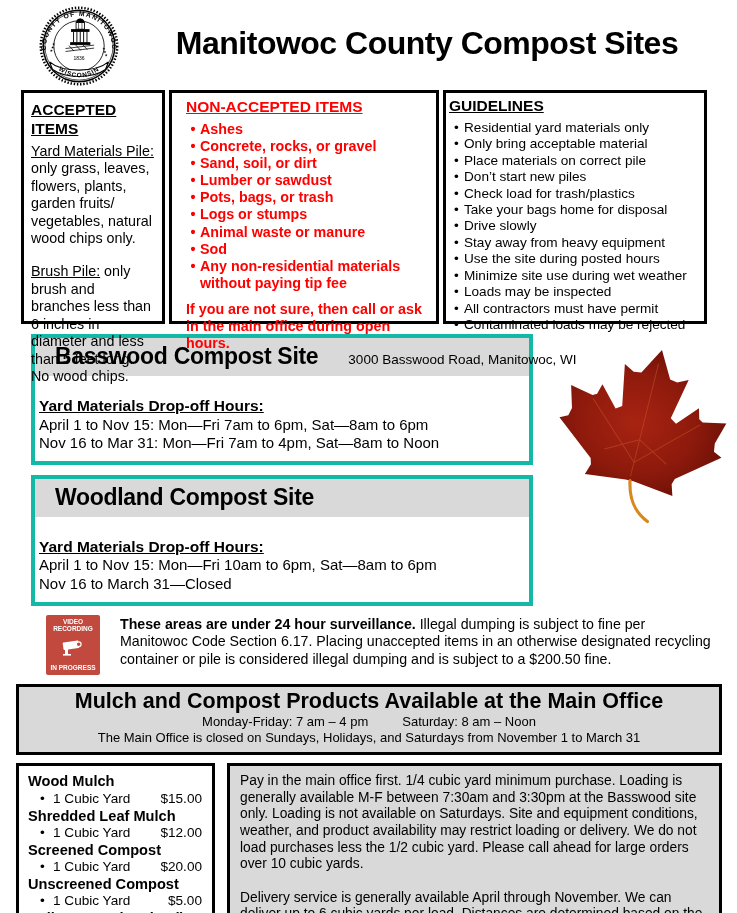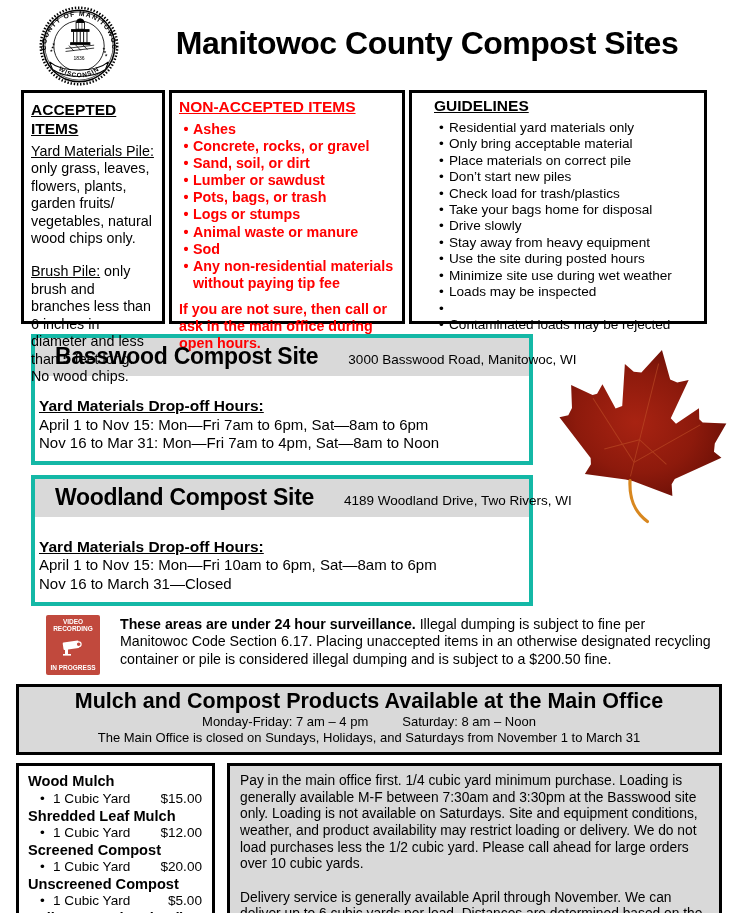--- a/index.html
+++ b/index.html
@@ -10,22 +10,22 @@
     position:relative; overflow:hidden; margin:0 auto;
   }
   
   .header { display:flex; align-items:flex-start; padding:4px 10px 0 31px; height:88px; }
   .seal { width:96px; height:84px; flex:none; }
   .page-title { flex:1; text-align:center; font-weight:bold; font-size:32px; letter-spacing:-0.5px; margin-top:21px; }
   
   .toprow { display:flex; gap:4px; margin:2px 30px 0 21px; height:234px; }
   .tbox { border:3px solid #000; background:#fff; }
   .col1 { width:144px; padding:8px 7px; font-size:14.3px; line-height:1.22; }
-  .col2 { width:236px; padding:5px 7px; color:var(--red); font-weight:bold; font-size:14.3px; line-height:1.2; }
-  .col3 { flex:1; padding:4px 22px; font-size:13.6px; line-height:1.21; }
+  .col2 { width:270px; padding:5px 14px; color:var(--red); font-weight:bold; font-size:14.3px; line-height:1.2; }
+  .col3 { flex:1; padding:4px 3px; font-size:13.6px; line-height:1.21; }
   .sec-head { font-weight:bold; text-decoration:underline; font-size:15.5px; display:inline-block; margin-bottom:4px; }
   .ul-label { text-decoration:underline; }
   .para-gap { height:16px; }
   .li { display:flex; }
   .li .b { width:14px; flex:none; text-align:center; }
   .col3 .li .b { width:15px; }
   .note { margin-top:9px; }
   
   .site { width:502px; margin:10px 0 0 31px; border:4px solid #14b8a6; background:#fff; }
   .site-head { background:var(--band_gray); padding:5px 8px 6px 20px; display:flex; align-items:baseline; }
@@ -200,20 +200,21 @@
       <div class="li">
           <span class="b">•</span>
           <span>Minimize site use during wet weather</span>
         </div>
       <div class="li">
           <span class="b">•</span>
           <span>Loads may be inspected</span>
         </div>
       <div class="li">
           <span class="b">•</span>
+          <span>All contractors must have permit</span>
         </div>
       <div class="li">
           <span class="b">•</span>
           <span>Contaminated loads may be rejected</span>
         </div>
     </div>
   </div>
 
   <div class="site">
     <div class="site-head">
@@ -223,21 +224,20 @@
     <div class="site-body">
       <span class="hours-title">Yard Materials Drop-off Hours:</span>
       <div>April 1 to Nov 15: Mon—Fri 7am to 6pm, Sat—8am to 6pm</div>
       <div>Nov 16 to Mar 31: Mon—Fri 7am to 4pm, Sat—8am to Noon</div>
     </div>
   </div>
 
   <div class="site">
     <div class="site-head">
       <span class="site-name">Woodland Compost Site</span>
-      <span class="site-addr">4189 Woodland Drive, Two Rivers, WI</span>
     </div>
     <div class="site-body">
       <span class="hours-title">Yard Materials Drop-off Hours:</span>
       <div>April 1 to Nov 15: Mon—Fri 10am to 6pm, Sat—8am to 6pm</div>
       <div>Nov 16 to March 31—Closed</div>
     </div>
   </div>
 
   <svg class="leaf" viewBox="95 80 310 330">
     <defs>

